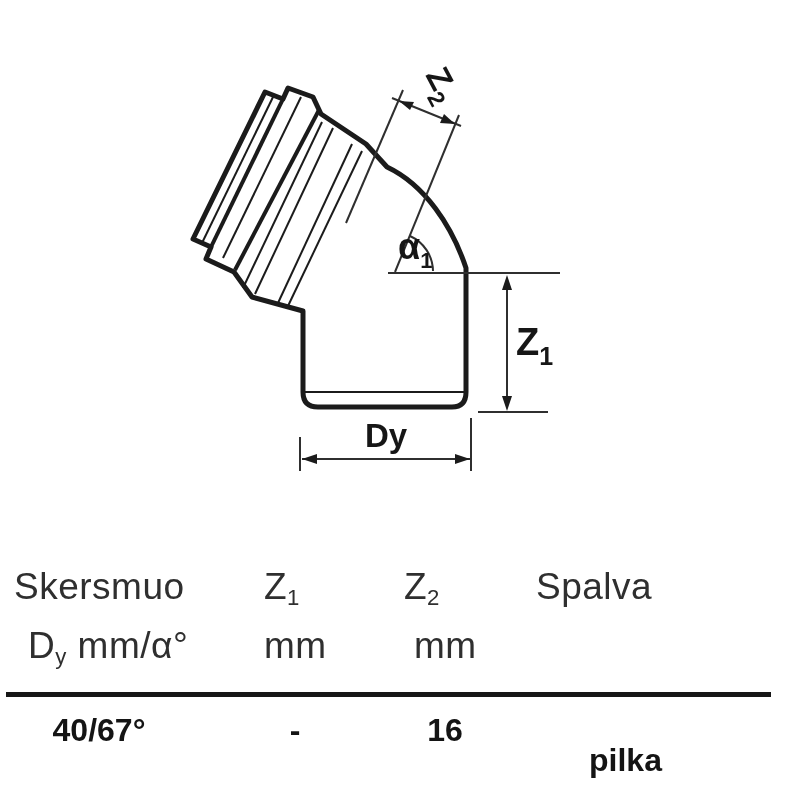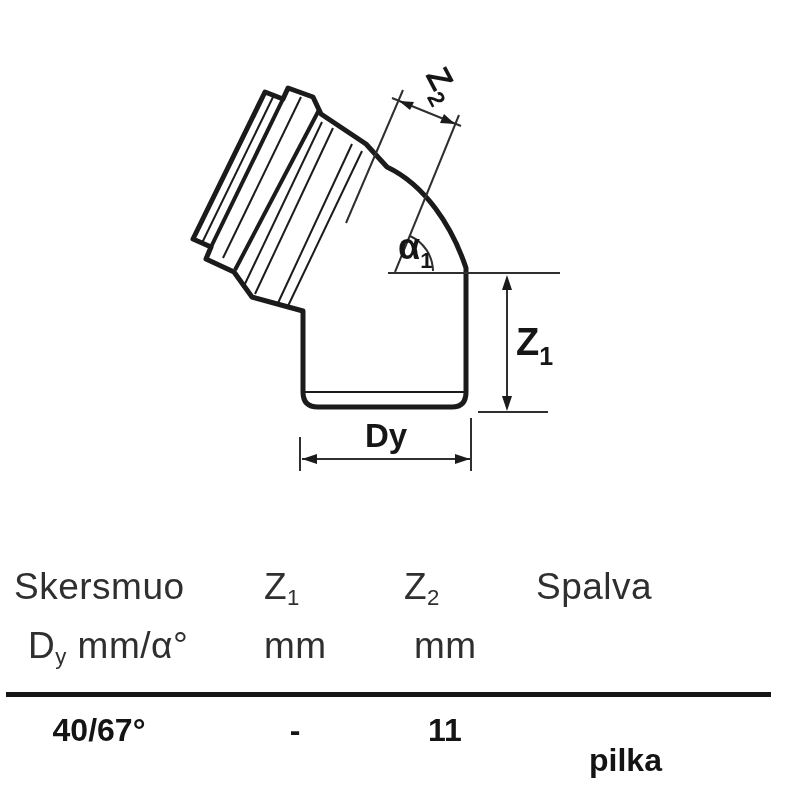--- a/index.html
+++ b/index.html
@@ -97,18 +97,18 @@
 
     <div class="th" style="left:264px;top:627px"><span>mm</span></div>
 
     <div class="th" style="left:414px;top:627px"><span>mm</span></div>
 
     <div class="rule" style="left:6px;top:692px;width:765px;height:5px"></div>
 
     <div>
       <div class="td" style="left:14px;top:714px;width:170px"><span>40/67°</span></div>
       <div class="td" style="left:230px;top:714px;width:130px"><span>-</span></div>
-      <div class="td" style="left:385px;top:714px;width:120px"><span>11</span></div>
+      <div class="td" style="left:385px;top:714px;width:120px"><span>16</span></div>
       <div class="td" style="left:558px;top:744px;width:135px"><span>pilka</span></div>
     </div>
   </div>
 
 </div>
 
 </body></html>

